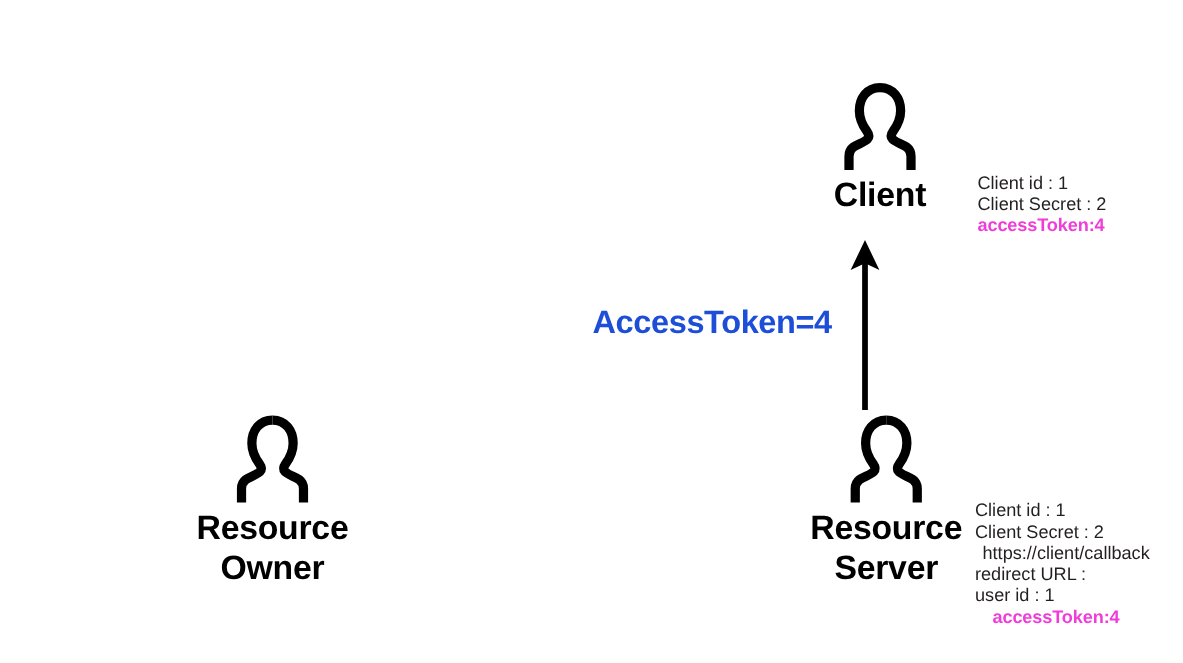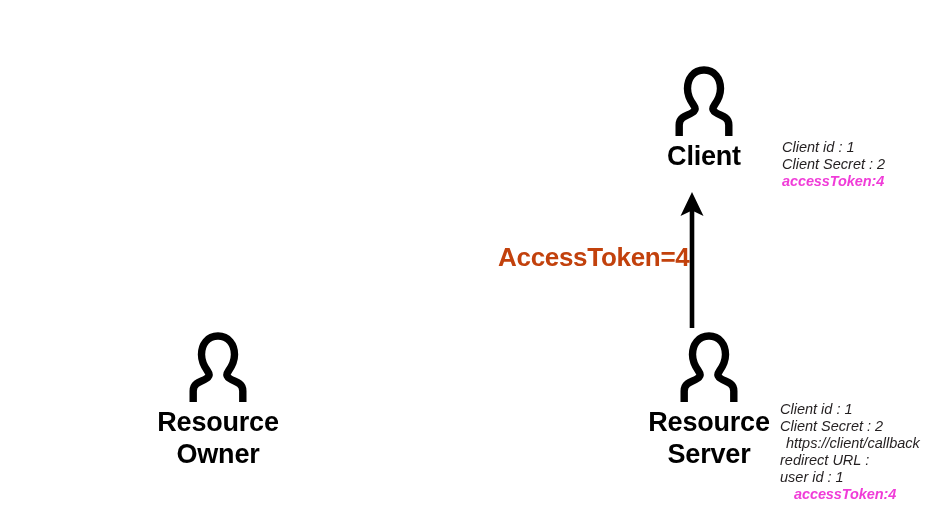--- a/index.html
+++ b/index.html
@@ -55,21 +55,20 @@
     white-space: nowrap;
   }
 
   
   .info-block {
     position: absolute;
     font-size: 14.5px;
     line-height: 1.17;
     color: #231f20;
     white-space: nowrap;
-    font-style: italic;
   }
   .info-line {
     display: block;
   }
   .info-line.indent-1 { padding-left: 6px; }
   .info-line.indent-2 { padding-left: 14px; }
   .info-line.token {
     font-weight: bold;
     letter-spacing: -0.1px;
   }
@@ -103,21 +102,21 @@
     <span class="info-line">Client id : 1</span>
     <span class="info-line">Client Secret : 2</span>
     <span class="info-line token" style="color:#f03cd8;">accessToken:4</span>
   </div>
 
   <svg class="arrow" style="left:670px; top:190px;" width="44" height="140" viewBox="0 0 44 140" aria-hidden="true">
     <line x1="22" y1="138" x2="22" y2="14" stroke="#000000" stroke-width="4.6"></line>
     <path d="M22 2 L33.5 26 L22 20.5 L10.5 26 Z" fill="#000000"></path>
   </svg>
 
-  <div class="arrow-label" style="left:498px; top:242px; color:#c2410c;text-align:center;">AccessToken=4</div>
+  <div class="arrow-label" style="left:474px; top:242px; color:#1d4ed8;text-align:center;">AccessToken=4</div>
 
   <div class="actor" style="left:180px; top:332px; width:76px;">
     <svg class="person-icon" width="58" height="72" viewBox="0 0 58 72" aria-hidden="true">
       <path d="M29 4
                C 18.5 4, 12.5 12.5, 12.5 22.5
                C 12.5 30, 16 35.5, 18.5 39
                C 20.2 41.4, 20.6 43.6, 19 45.3
                C 16.6 47.8, 10.5 49.5, 7.5 51.8
                C 5 53.7, 4.2 56, 4.2 59
                L 4.2 70" fill="none" stroke="#000000" stroke-width="7.4" stroke-linecap="butt" stroke-linejoin="round"></path>

